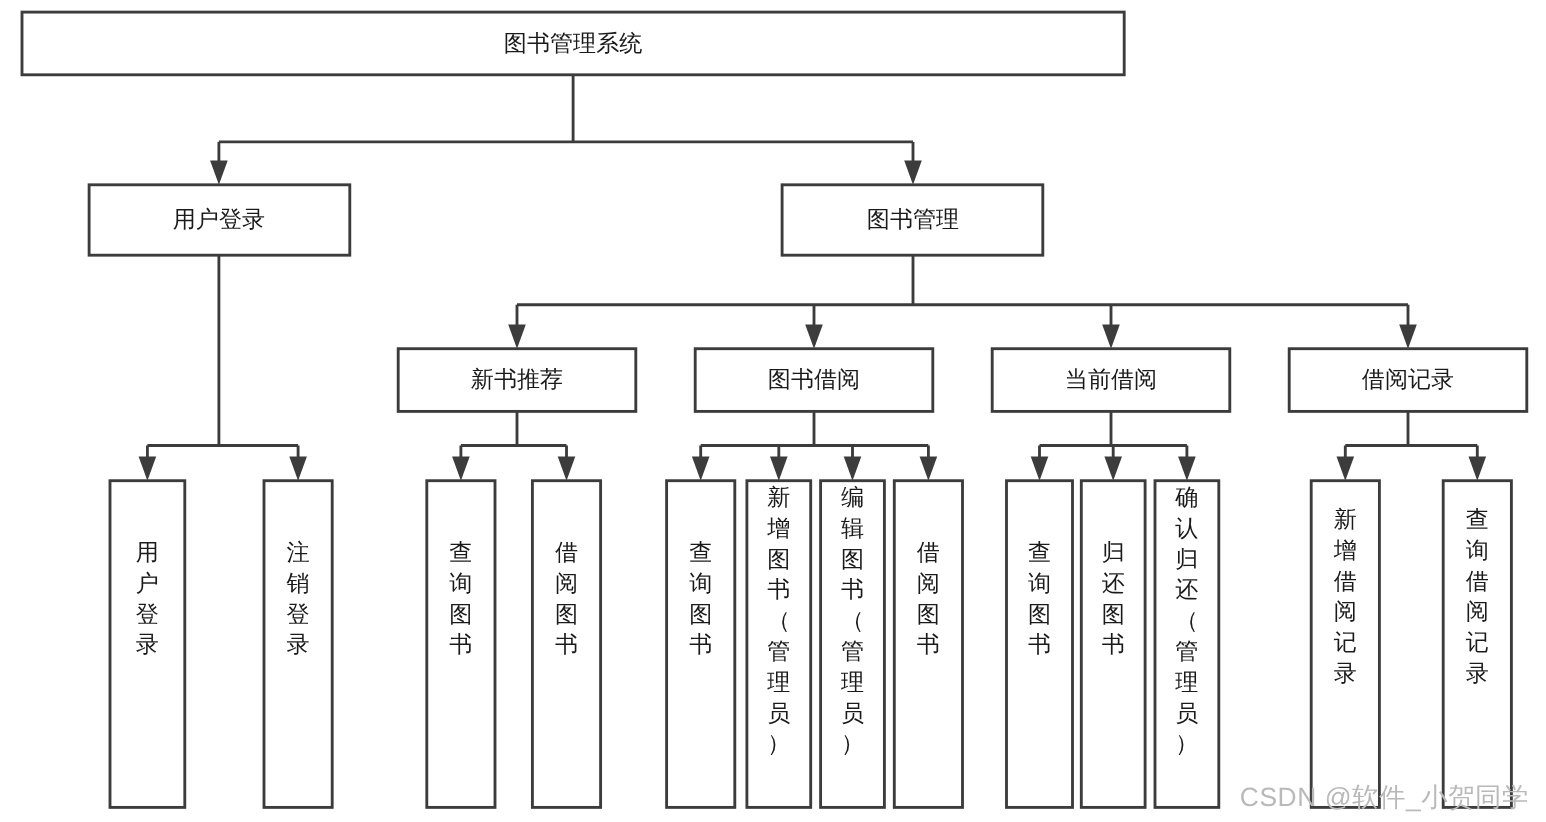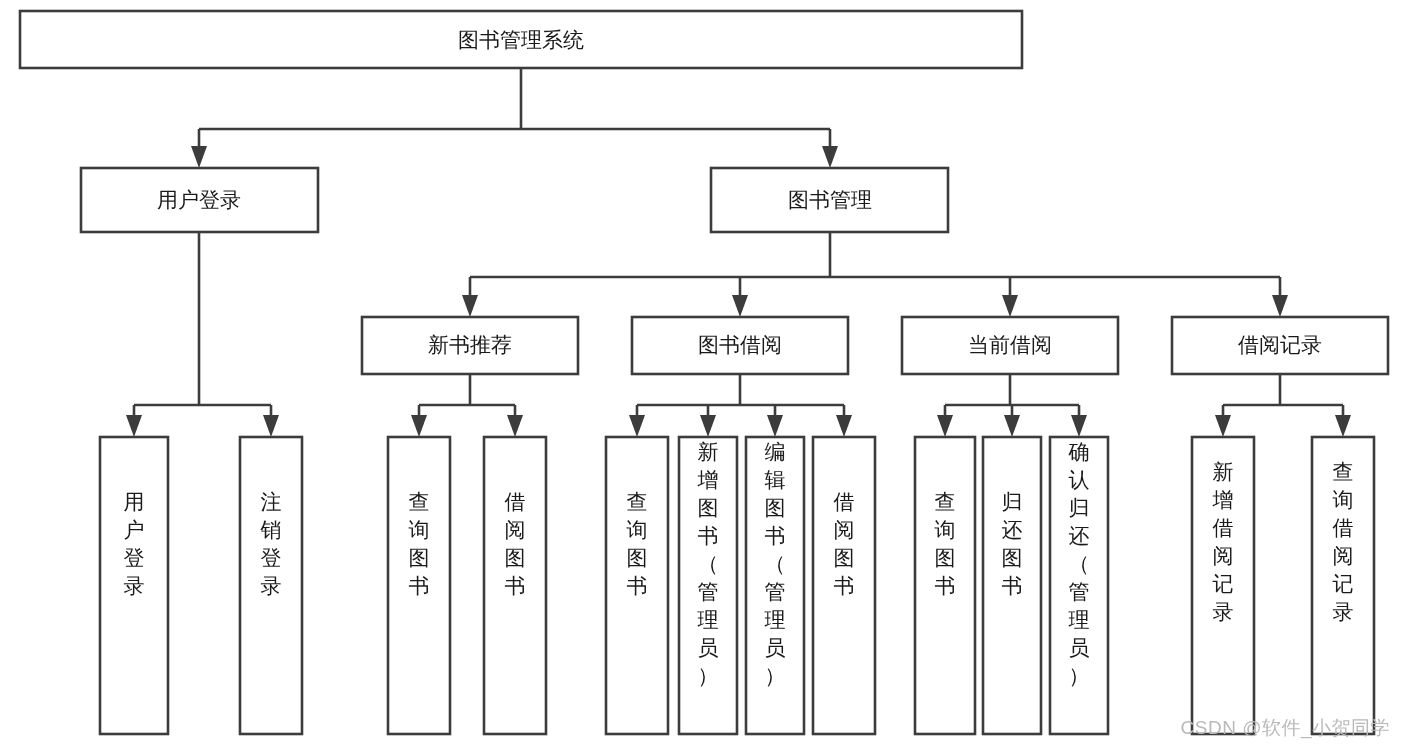--- a/index.html
+++ b/index.html
@@ -52,21 +52,21 @@
     font-family: "Liberation Sans", "DejaVu Sans", sans-serif;
     font-size: 21px;
     text-anchor: middle;
     white-space: pre;
   }
   .watermark {
     position: absolute;
     right: 8px;
     bottom: 6px;
     font-family: "Liberation Sans", "DejaVu Sans", sans-serif;
-    font-size: 19px;
+    font-size: 24px;
     color: #b9b9b9;
     letter-spacing: 0.5px;
     pointer-events: none;
     user-select: none;
   }
 </style>
 </head>
 <body>
 
 <div id="diagram-root">

